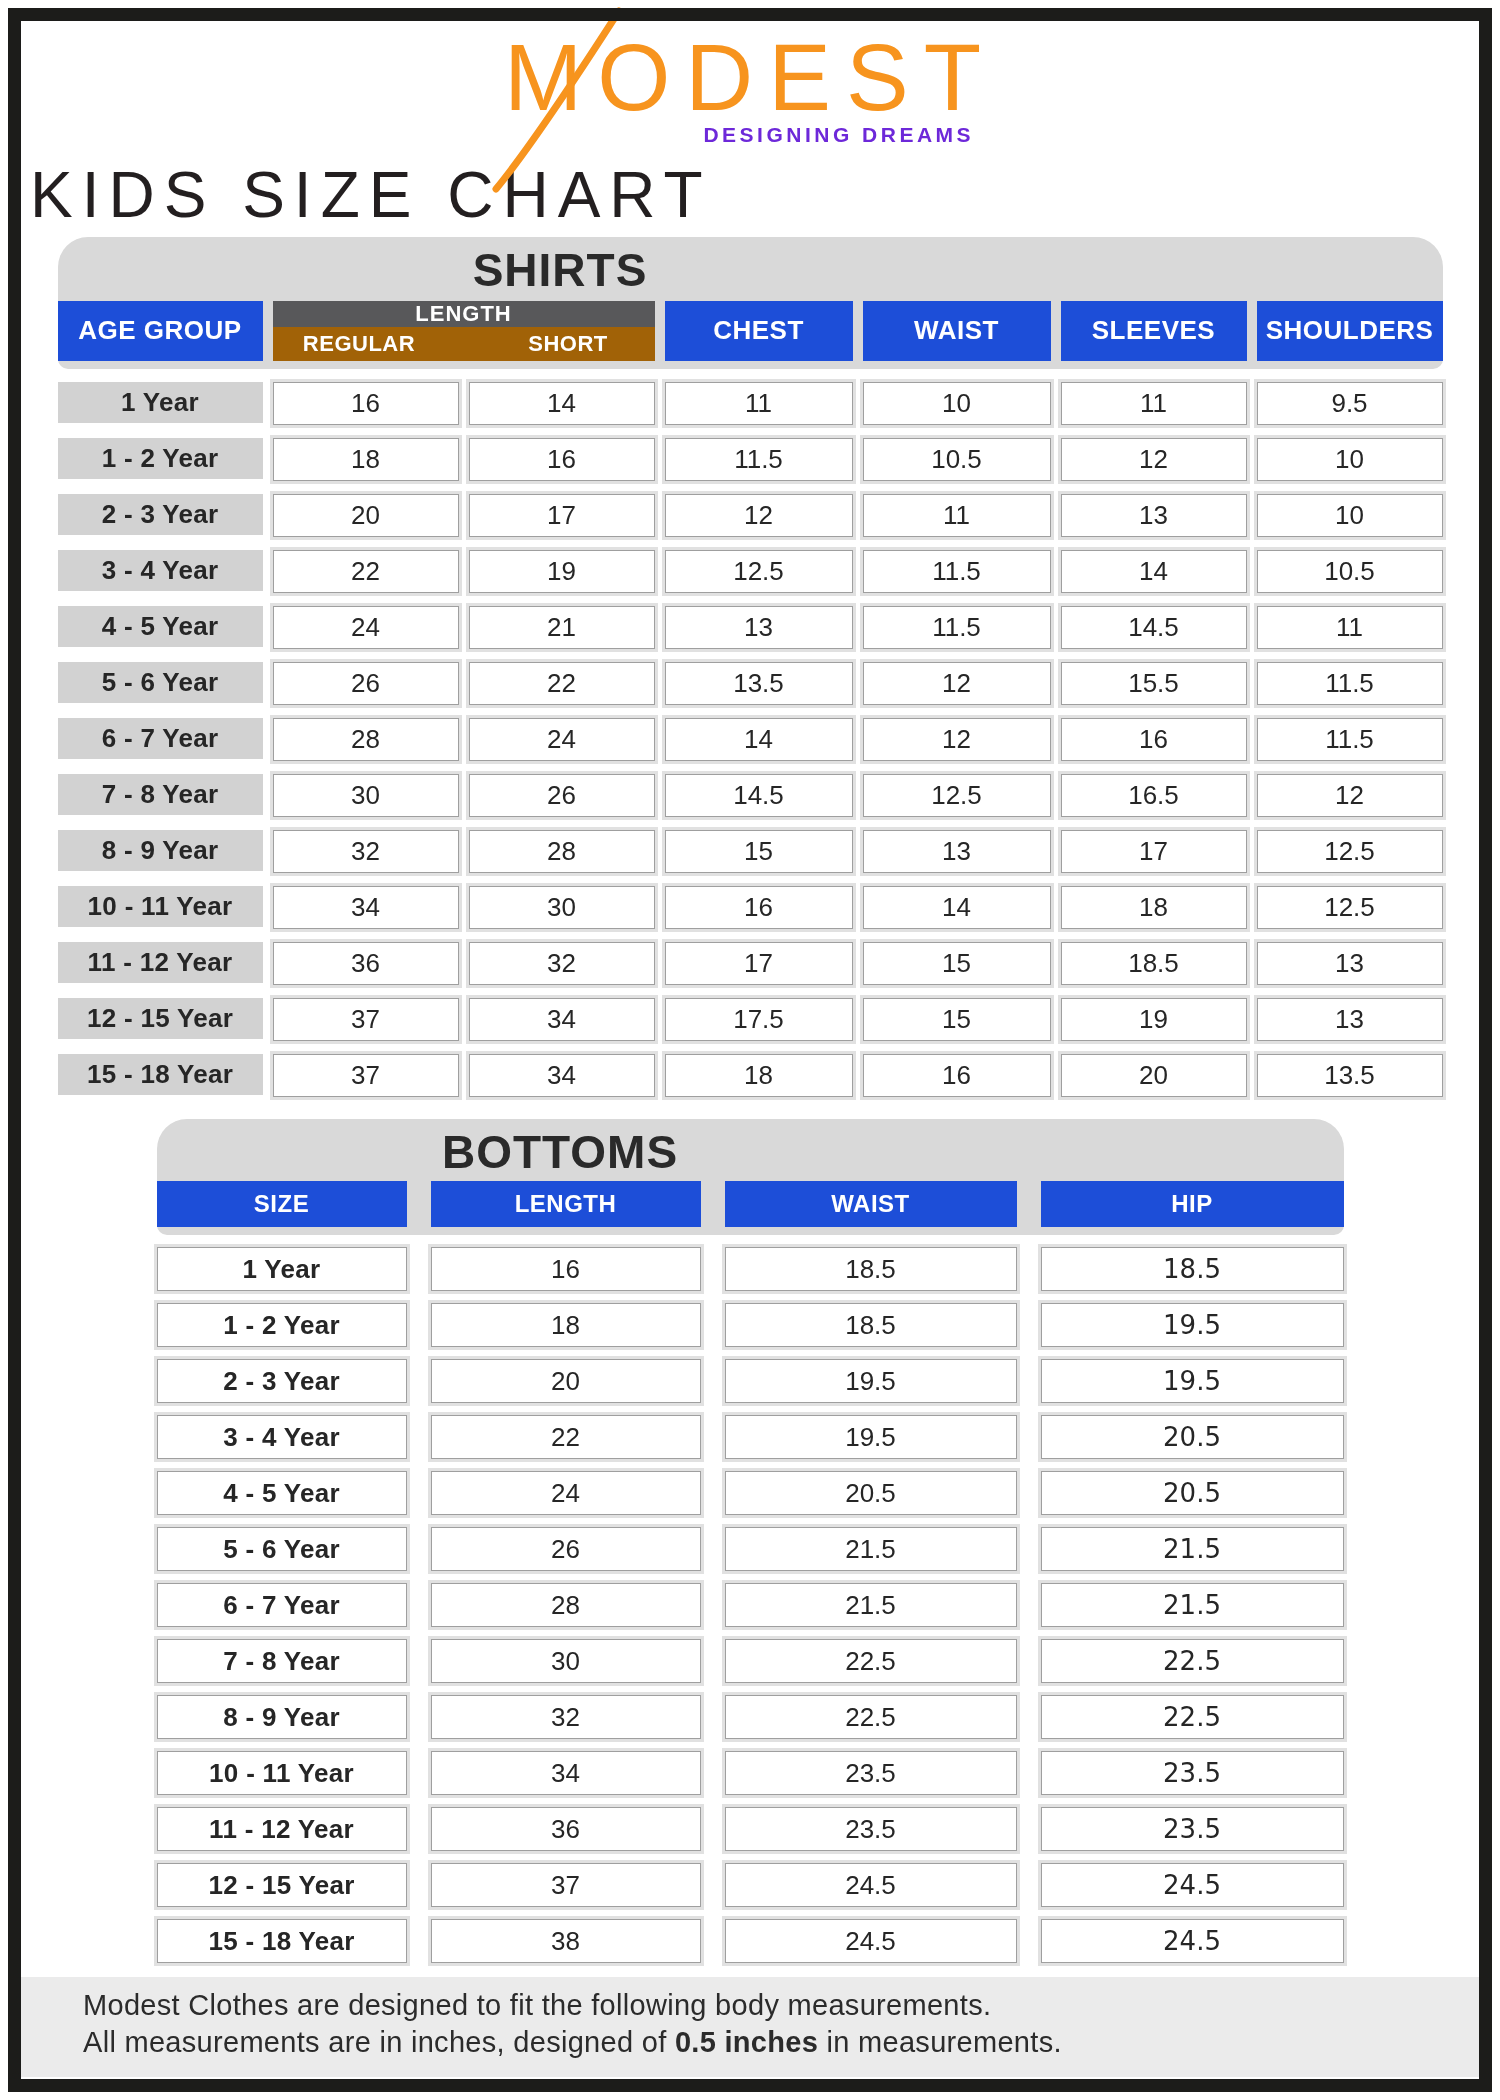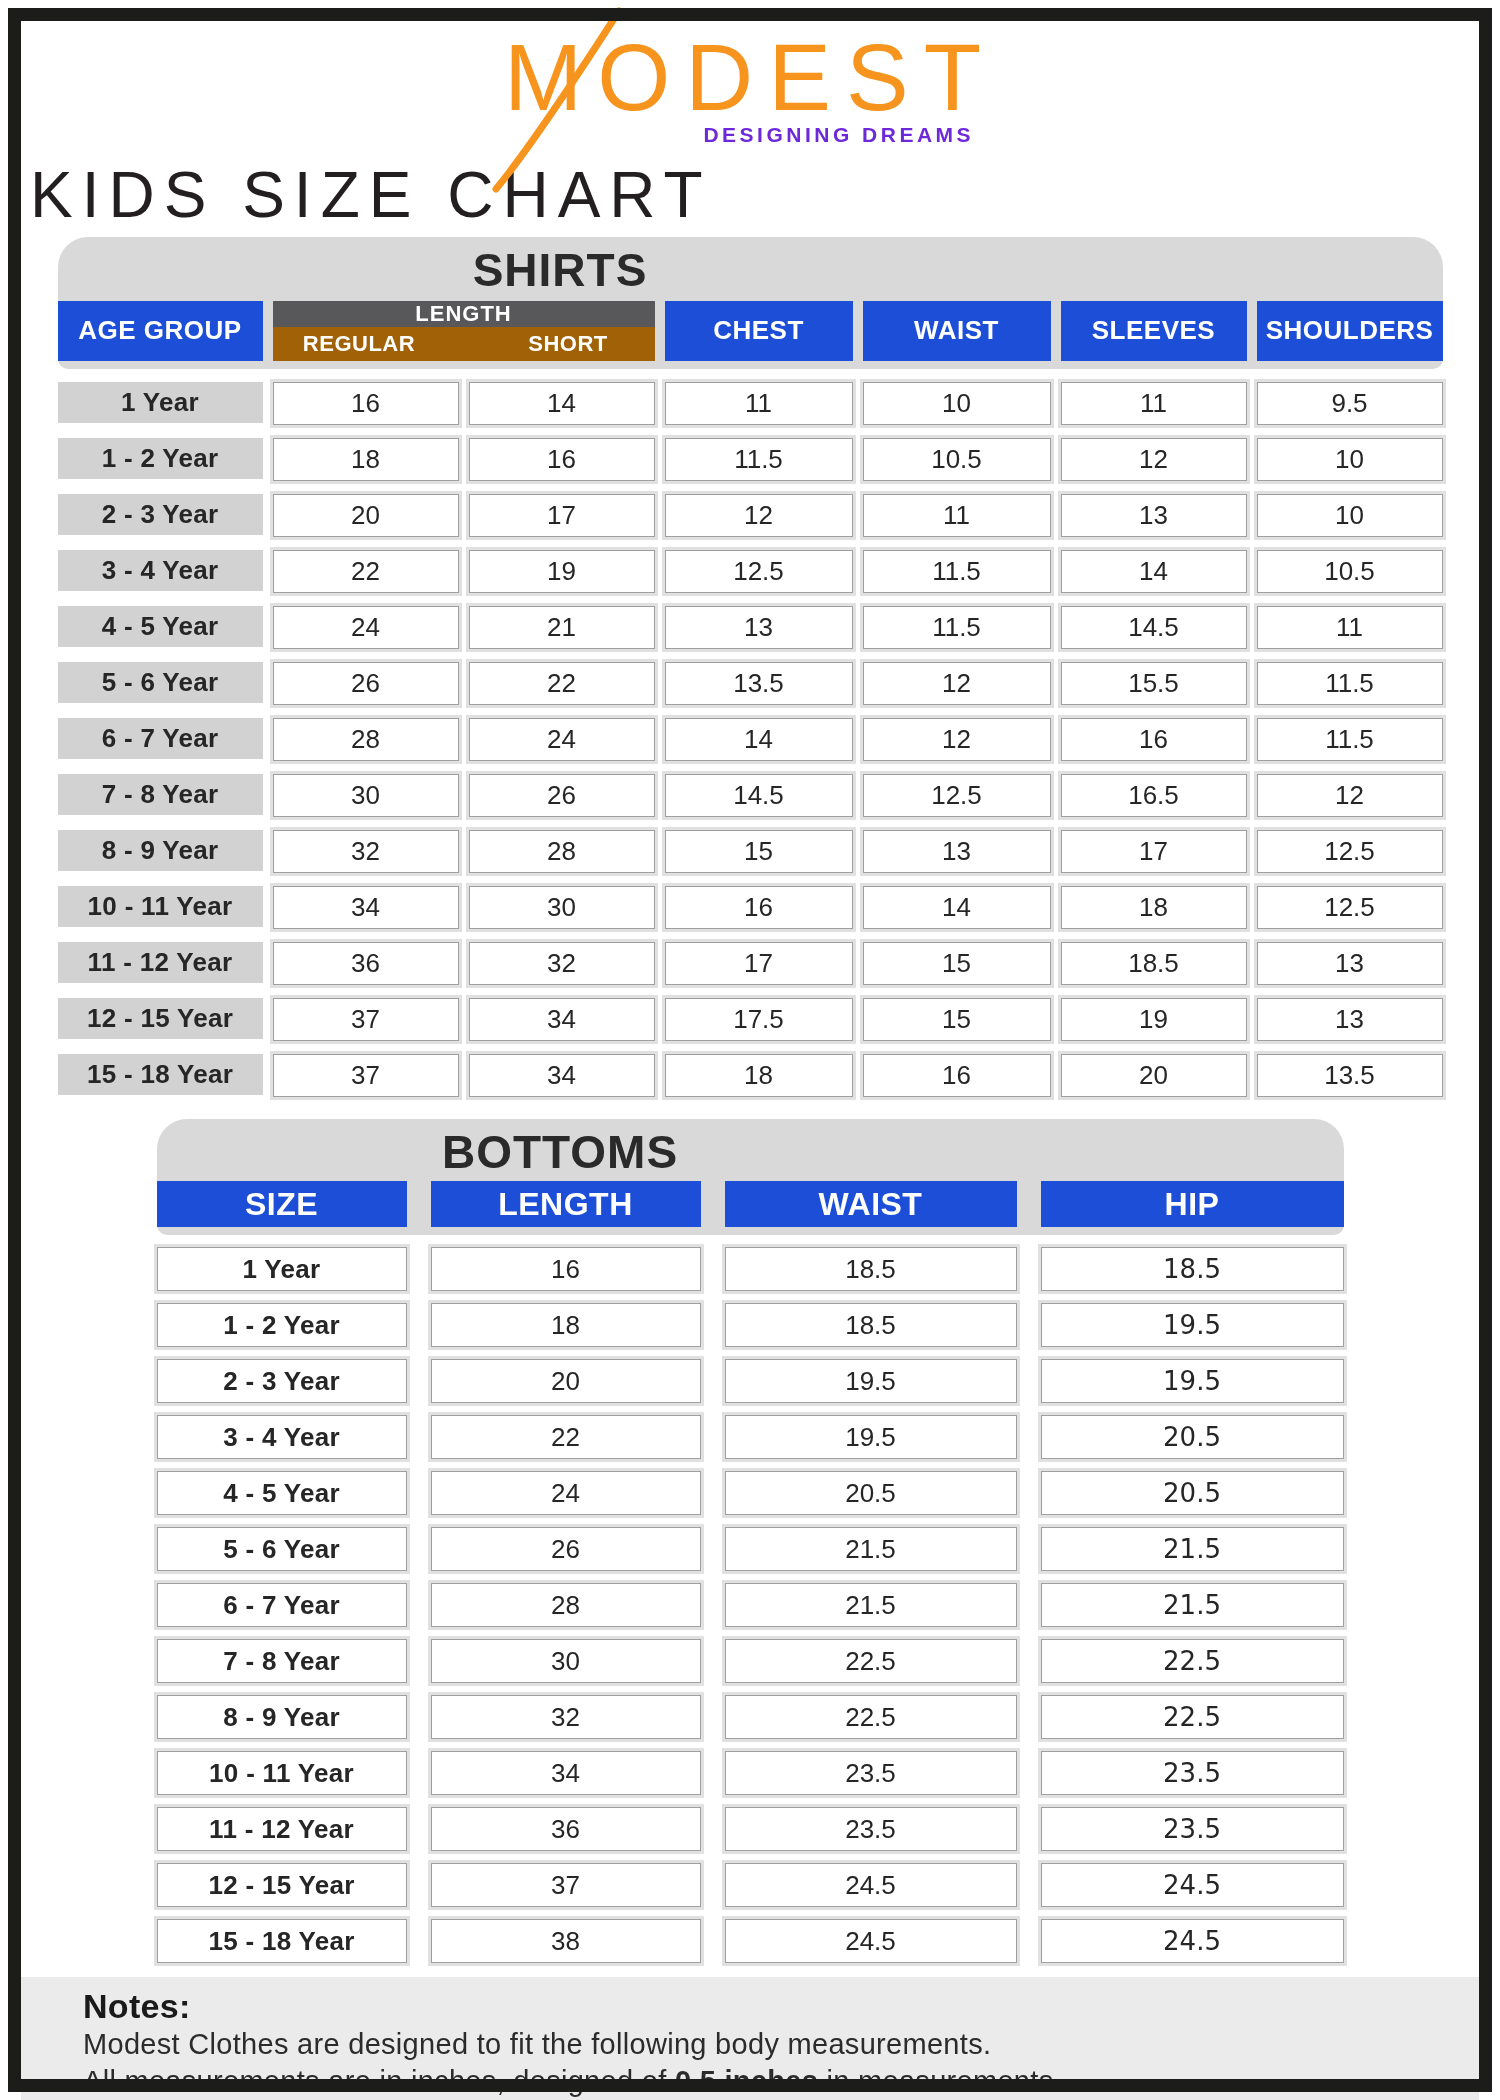--- a/index.html
+++ b/index.html
@@ -69,21 +69,21 @@
   .length-group { grid-column:2 / span 2; display:flex; flex-direction:column; height:60px; }
   .length-top {
     background:#58585A; color:#fff; font-weight:700; font-size:22px; height:26px;
     display:flex; align-items:center; justify-content:center; letter-spacing:1px;
   }
   .length-bottom { background:#a16207; flex:1; display:flex;gap:36px; }
   .length-sub {
     flex:1; color:#fff; font-weight:700; font-size:22px; letter-spacing:0.5px;
     display:flex; align-items:center; justify-content:center;
   }
-  .bhcell { height:46px; font-size:32px; }
+  .bhcell { height:46px; font-size:24px; }
 
   
   .t-row { margin-top:13px; }
   .b-row { margin-top:12px; }
   .cell { display:flex; align-items:center; justify-content:center; }
   .shirts-grid .cell { height:41px; font-size:26px; color:#262626; }
   .bottoms-grid .cell { height:42px; font-size:26px; color:#262626; }
   .age-cell { background:#D2D2D2; font-weight:700; font-size:24px; color:#1A1A1A; letter-spacing:0.3px; }
   .boxed { background:#fff; border:1px solid #9F9F9F; box-shadow:0 0 0 3px #E1E1E1; }
   .size-cell { font-weight:700; color:#1A1A1A; letter-spacing:0.3px; }
@@ -339,21 +339,20 @@
         </div>
         <div class="bottoms-grid b-row">
           <div class="cell boxed size-cell">15 - 18 Year</div>
           <div class="cell boxed">38</div>
           <div class="cell boxed">24.5</div>
           <div class="cell boxed alt-font">24.5</div>
         </div>
       </div>
 
     <div class="notes">
-      <div class="notes-heading">Notes:</div>
       <div id="notes-lines">
           <div class="note-line"><span>Modest Clothes are designed to fit the following body measurements.</span></div>
           <div class="note-line"><span>All measurements are in inches, designed of </span><span class="b">0.5 inches</span><span> in measurements.</span></div>
         </div>
     </div>
 
   </div>
 </div>
 
 </body></html>

